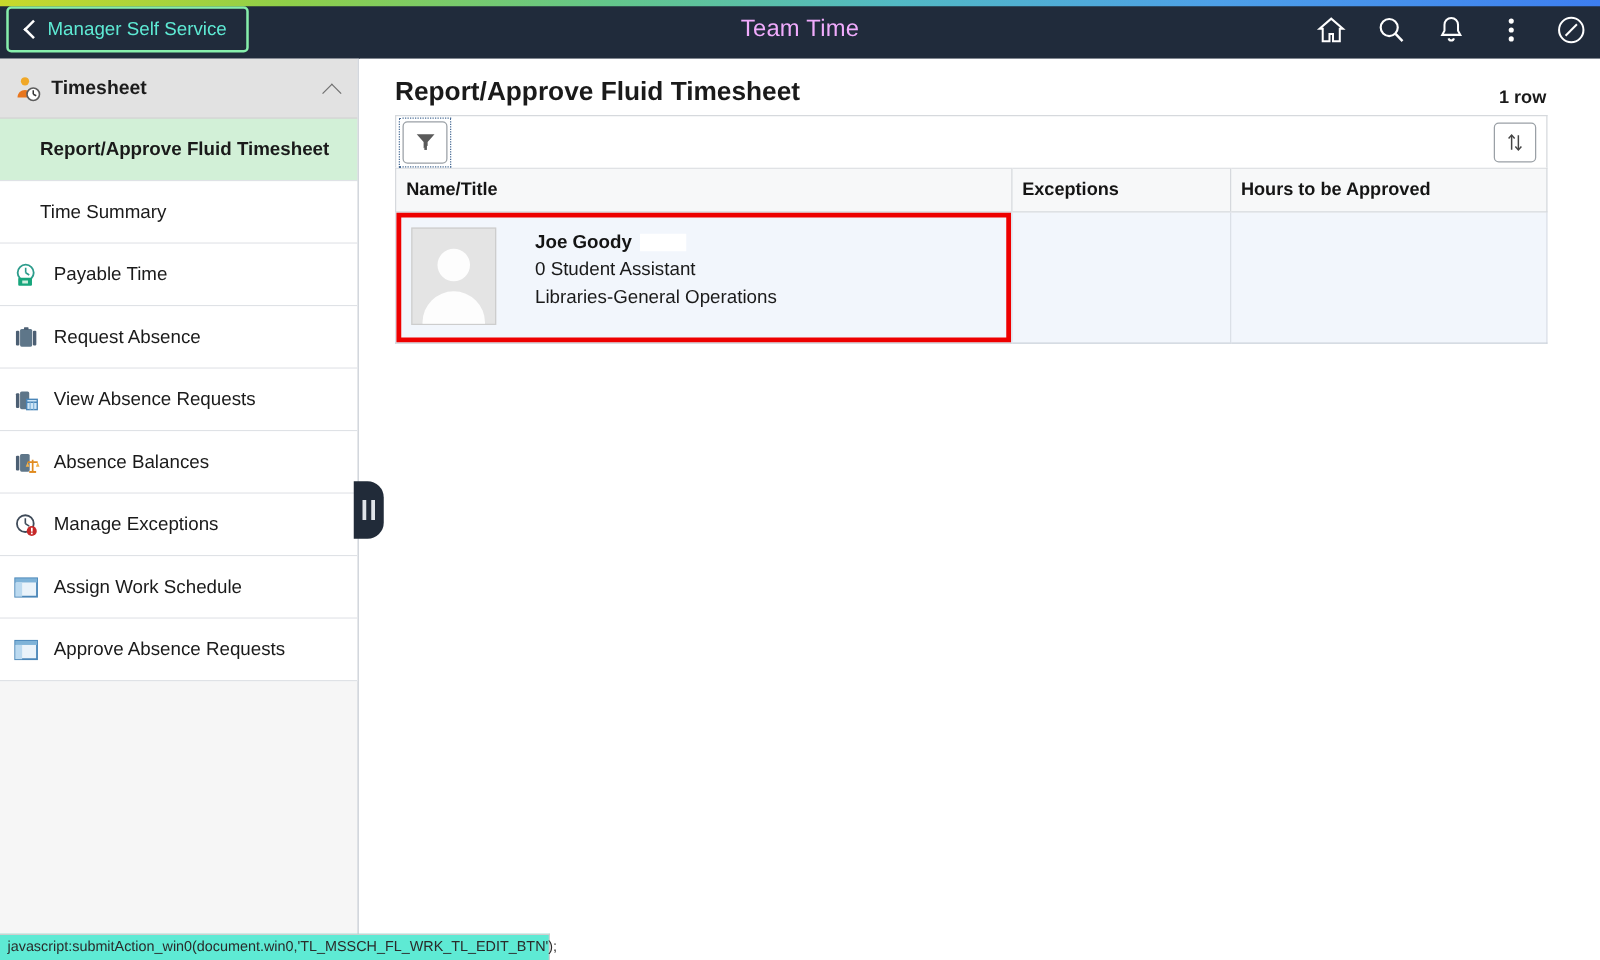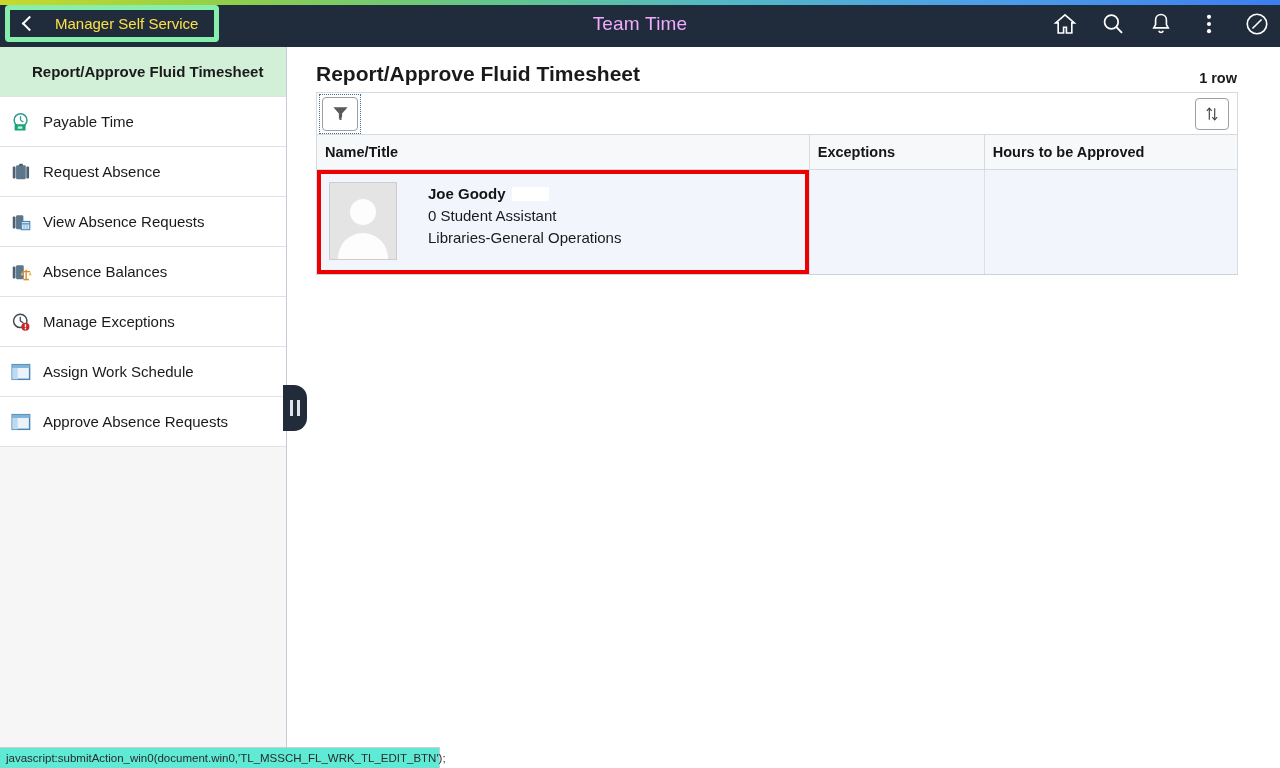--- a/index.html
+++ b/index.html
@@ -20,23 +20,23 @@
   }
 
   
   .header {
     position: absolute; top: 0; left: 0; width: 1280px; height: 47px;
     background: #202b3b;
     display: flex; align-items: center;
   }
   .back-btn {
     margin-left: 5px; height: 37px; min-width: 180px;
-    border: 5px solid #86efac; border-radius: 4px;
-    background: #202b3b; color: #fde047;
-    display: flex; align-items: center; gap: 23px;
+    border: 2px solid #86efac; border-radius: 4px;
+    background: #202b3b; color: #5eead4;
+    display: flex; align-items: center; gap: 9px;
     padding: 0 16px 0 12px;
     font-size: 15px; cursor: pointer;
   }
   .back-chevron { display: inline-block; width: 10px; height: 16px; position: relative; }
   .back-chevron::before {
     content: ""; position: absolute; left: 2px; top: 2px;
     width: 9px; height: 9px;
     border-left: 2.2px solid #fff; border-bottom: 2.2px solid #fff;
     transform: rotate(45deg);
   }
@@ -231,23 +231,37 @@
       <svg class="ic" viewBox="0 0 24 24">
         <circle cx="12" cy="12" r="9" fill="none" stroke="#fff" stroke-width="1.5"></circle>
         <line x1="7.8" y1="16.2" x2="16.2" y2="7.8" stroke="#fff" stroke-width="1.5"></line>
       </svg>
     </div>
   </div>
   <div class="grad-strip"></div>
 
   <div class="sidebar">
 
+    <div class="side-group-hdr">
+      <svg class="gicon" viewBox="0 0 24 24">
+        <circle cx="10" cy="6" r="3.3" fill="#f0a828"></circle>
+        <path d="M4 19c0-3.5 2.7-6 6-6s6 2.5 6 6z" fill="#e8761e"></path>
+        <circle cx="16.6" cy="16.4" r="5" fill="#fff" stroke="#5d5d5d" stroke-width="1.3"></circle>
+        <line x1="16.6" y1="13.2" x2="16.6" y2="16.4" stroke="#333" stroke-width="1.2"></line>
+        <line x1="16.6" y1="16.4" x2="19" y2="17.6" stroke="#333" stroke-width="1.2"></line>
+      </svg>
+      <span class="gtitle">Timesheet</span>
+      <span class="chev-up"></span>
+    </div>
 
     <div class="side-item sub selected">
       <span class="slabel">Report/Approve Fluid Timesheet</span>
+    </div>
+    <div class="side-item sub">
+      <span class="slabel">Time Summary</span>
     </div>
 
     <div class="side-item">
       <svg class="sicon" viewBox="0 0 24 24">
         <circle cx="11.5" cy="10" r="7" fill="#fff" stroke="#2d9c8c" stroke-width="1.6"></circle>
         <line x1="11.5" y1="5.6" x2="11.5" y2="10" stroke="#2d9c8c" stroke-width="1.4"></line>
         <line x1="11.5" y1="10" x2="14.6" y2="12" stroke="#2d9c8c" stroke-width="1.4"></line>
         <rect x="5" y="14.4" width="12" height="7" rx="1" fill="#17a67c"></rect>
         <rect x="8.5" y="16.8" width="5" height="2.6" fill="#cdeede"></rect>
       </svg>

